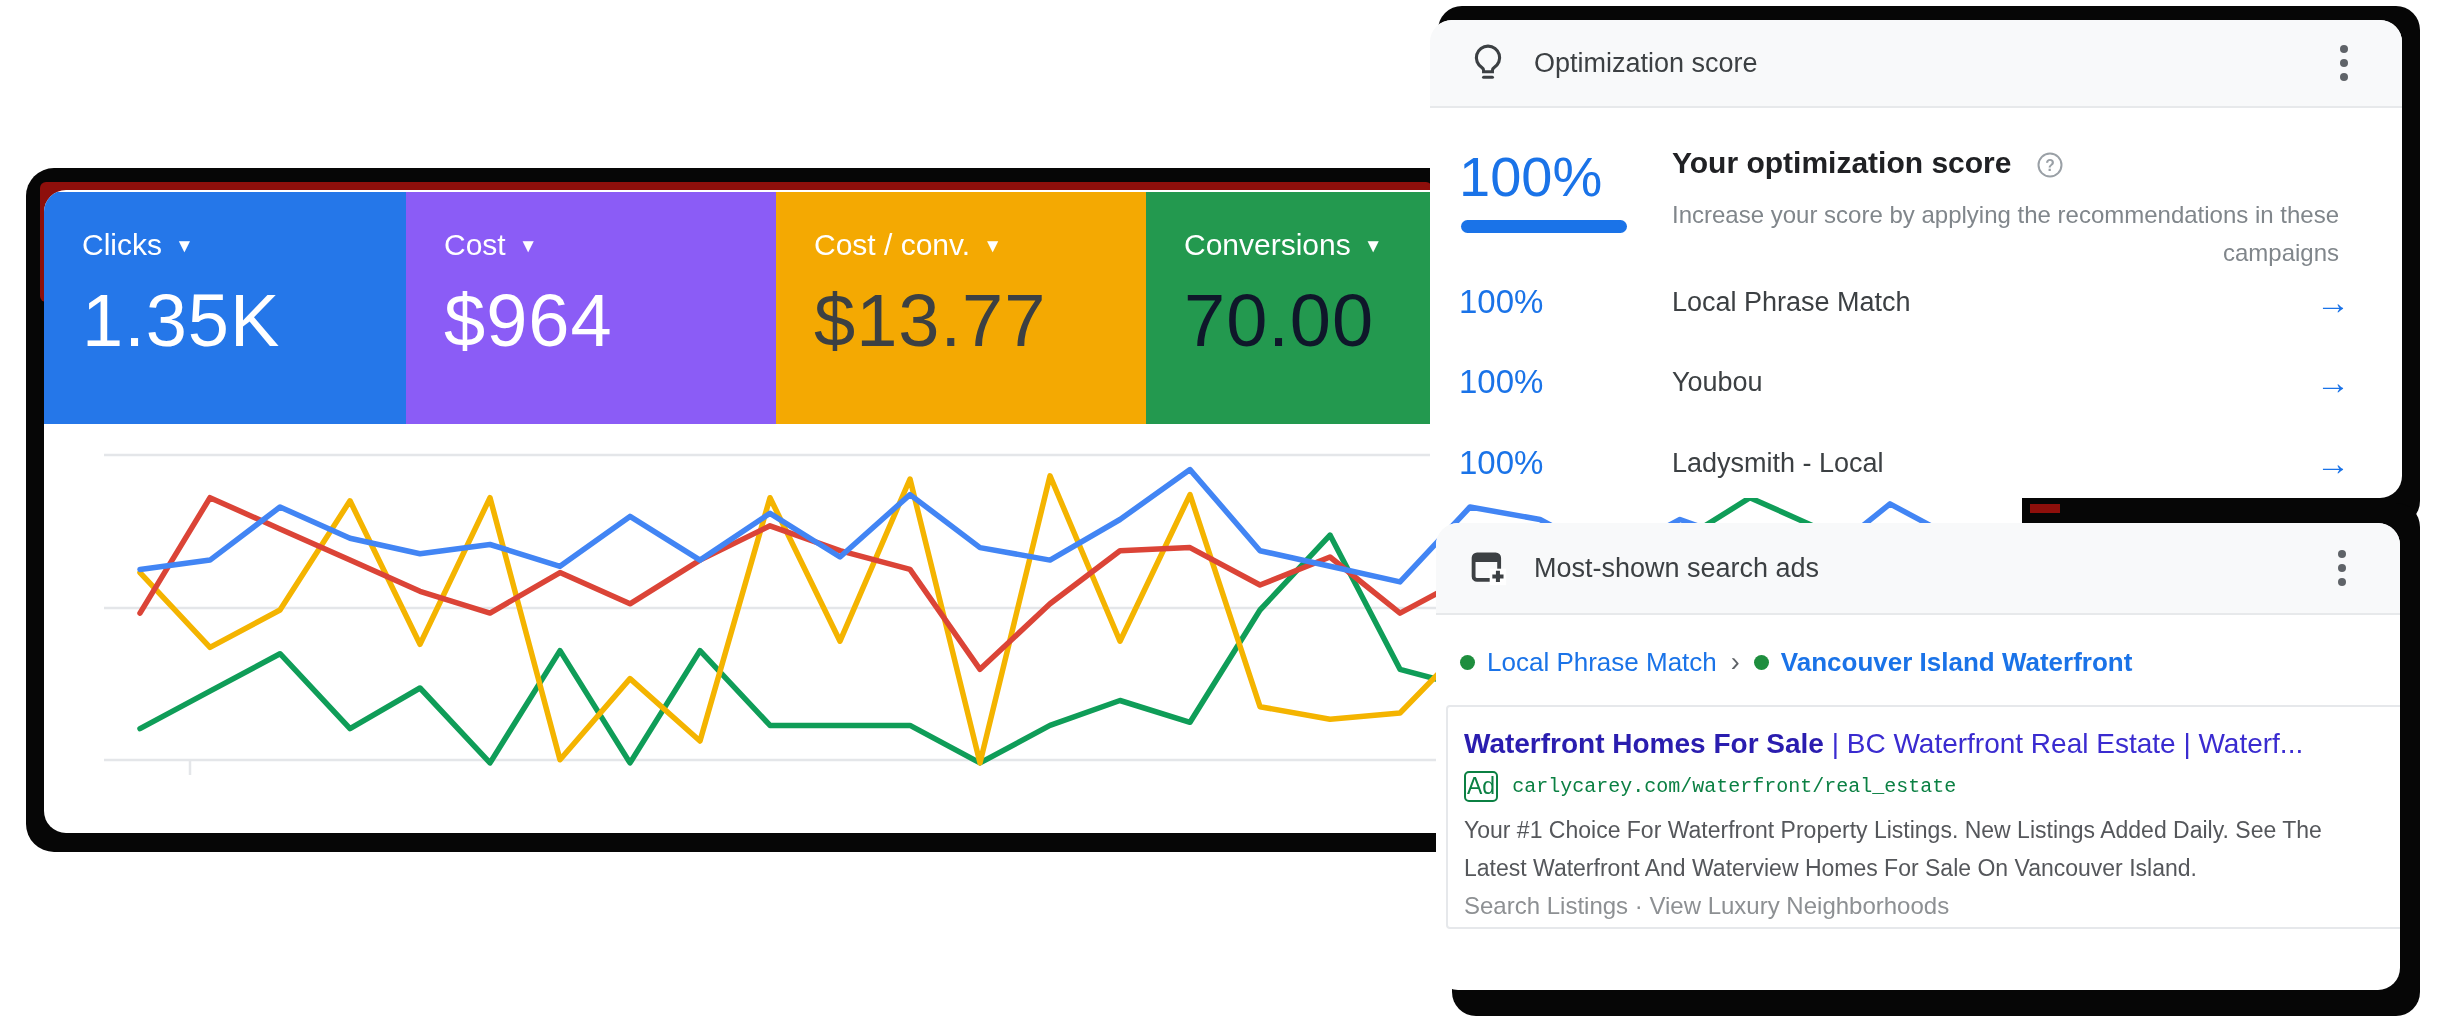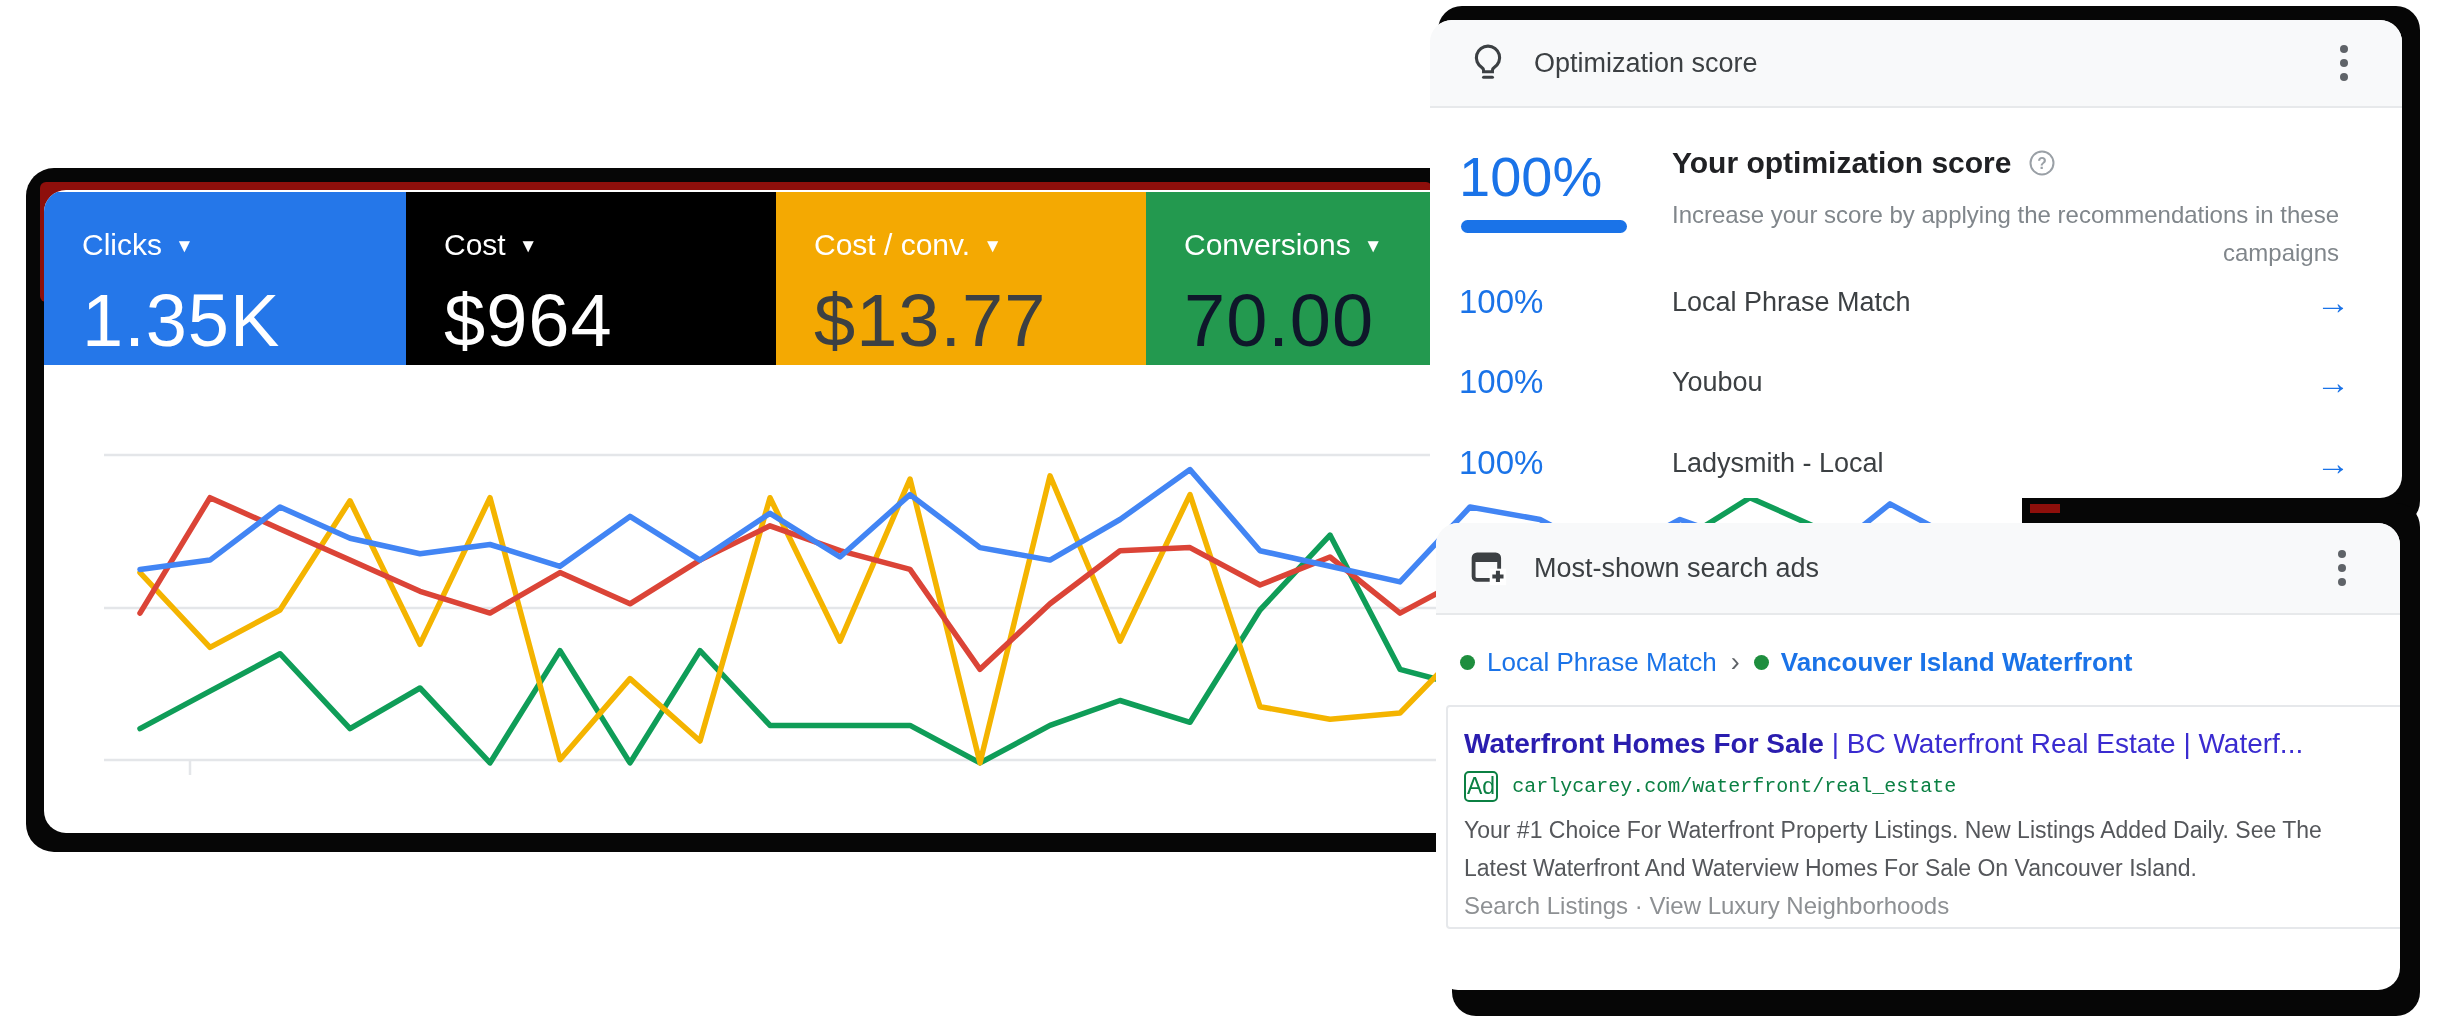--- a/index.html
+++ b/index.html
@@ -17,21 +17,21 @@
   #opt-frame{left:1438px;top:6px;width:982px;height:519px;border-radius:24px;}
   #most-frame{left:1452px;top:503px;width:968px;height:513px;border-radius:24px;}
   #red-dash{position:absolute;left:2030px;top:504px;width:30px;height:9px;background:var(--accent-red);}
   #left-frame{left:26px;top:168px;width:1998px;height:684px;border-radius:28px;}
   #red-box{position:absolute;left:40px;top:182px;width:1392px;height:120px;border-radius:6px;background:var(--accent-red);}
 
   
   #metrics-card{position:absolute;left:44px;top:190px;width:1978px;height:643px;background:#fff;
                 border-radius:22px;overflow:hidden;}
   #metric-cards{position:absolute;left:0;top:2px;width:100%;height:226px;display:flex;}
-  .mcard{width:370px;height:173px;padding:36px 0 0 38px;cursor:pointer;}
+  .mcard{width:370px;height:232px;padding:36px 0 0 38px;cursor:pointer;}
   .mcard:first-child{width:362px;}
   .mlabel{display:flex;align-items:center;gap:13px;font-size:30px;}
   .caret{font-size:19px;line-height:1;}
   .mvalue{margin-top:16px;font-size:74px;letter-spacing:1px;}
   #chart-svg{position:absolute;left:0;top:229px;}
   .grid{stroke:#e4e6e9;stroke-width:2.5;}
 
   
   .panel{position:absolute;background:#fff;border-radius:22px;overflow:hidden;}
   .panel-header{position:relative;display:flex;align-items:center;background:#f8f9fa;
@@ -39,21 +39,21 @@
   .panel-title{margin-left:24px;font-size:27px;color:var(--text-dark);}
   .kebab{position:absolute;right:54px;top:50%;width:8px;height:8px;margin-top:-4px;border-radius:50%;
          background:var(--text-gray);box-shadow:0 -14px 0 var(--text-gray),0 14px 0 var(--text-gray);cursor:pointer;}
 
   
   #opt-card{left:1430px;top:20px;width:972px;height:478px;}
   #opt-card .panel-header{height:88px;padding:0 36px;}
   #opt-score{position:absolute;left:29px;top:124px;font-size:56px;color:var(--accent-blue);}
   #opt-bar{position:absolute;left:31px;top:200px;width:166px;height:13px;border-radius:7px;background:var(--accent-blue);}
   #opt-heading{position:absolute;left:242px;top:126px;font-size:30px;font-weight:bold;color:#202124;
-               display:flex;align-items:center;gap:16px;}
+               display:flex;align-items:flex-end;gap:24px;}
   #opt-desc{position:absolute;left:242px;top:176px;font-size:24px;line-height:38px;color:var(--muted-gray);text-align:right;}
   .opt-row{position:absolute;left:0;width:100%;height:40px;line-height:40px;cursor:pointer;}
   .opt-row.r1{top:262px;} .opt-row.r2{top:342px;} .opt-row.r3{top:423px;}
   .row-score{position:absolute;left:29px;font-size:33px;color:var(--accent-blue);}
   .row-name{position:absolute;left:242px;font-size:27px;color:var(--text-dark);}
   .row-arrow{position:absolute;right:52px;font-size:34px;color:var(--accent-blue);}
 
   
   #most-card{left:1436px;top:523px;width:964px;height:467px;}
   #most-card .panel-header{height:92px;padding:0 32px;}
@@ -87,21 +87,21 @@
 
   <section id="metrics-card">
     <div id="metric-cards">
       <div class="mcard" style="background: rgb(37, 119, 233); color: rgb(255, 255, 255);">
         <div class="mlabel">
           <span>Clicks</span>
           <span class="caret">▼</span>
         </div>
         <div class="mvalue" style="color: rgb(255, 255, 255);">1.35K</div>
       </div>
-      <div class="mcard" style="background: #000000; color: rgb(255, 255, 255);">
+      <div class="mcard" style="background: #8b5cf6; color: rgb(255, 255, 255);">
         <div class="mlabel">
           <span>Cost</span>
           <span class="caret">▼</span>
         </div>
         <div class="mvalue" style="color: rgb(255, 255, 255);">$964</div>
       </div>
       <div class="mcard" style="background: rgb(244, 169, 2); color: rgb(255, 255, 255);">
         <div class="mlabel">
           <span>Cost / conv.</span>
           <span class="caret">▼</span>

